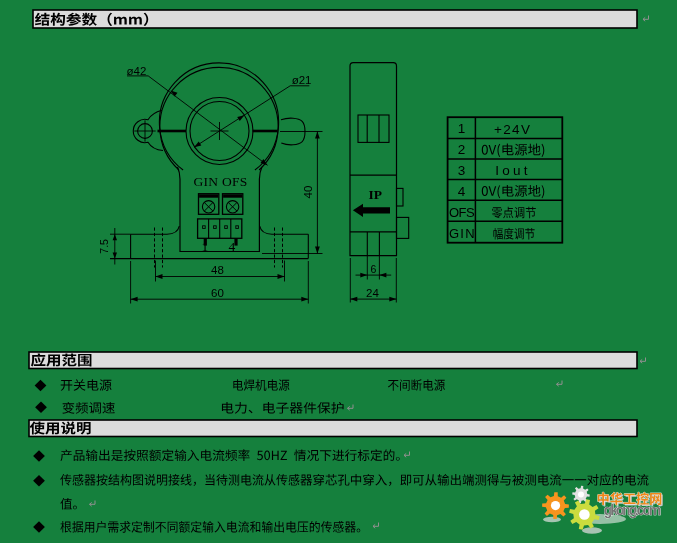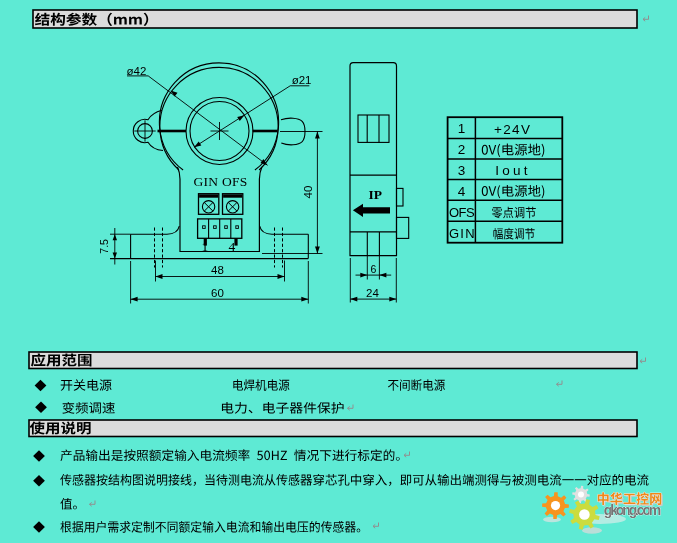--- a/index.html
+++ b/index.html
@@ -1,14 +1,14 @@
 <!DOCTYPE html>
 <html><head><meta charset="utf-8"><style>
 html,body{margin:0;padding:0;background:#fff;}
-#page{position:relative;width:677px;height:543px;overflow:hidden;background:#5eead4;}
+#page{position:relative;width:677px;height:543px;overflow:hidden;background:#15803d;}
 </style></head><body>
 <div id="page">
 <svg width="677" height="543" viewBox="0 0 677 543">
 <defs>
         <path id="g0" d="M26 73 45 -50C152 -27 292 0 423 29L413 141C273 115 125 88 26 73ZM57 419C74 426 99 433 189 443C155 398 126 363 110 348C76 312 54 291 26 285C40 252 60 194 66 170C95 185 140 197 412 245C408 271 405 317 406 349L233 323C304 402 373 494 429 586L323 655C305 620 284 584 263 550L178 544C234 619 288 711 328 800L204 851C167 739 100 622 78 592C56 562 38 542 16 536C31 503 51 444 57 419ZM622 850V727H411V612H622V502H438V388H932V502H747V612H956V727H747V850ZM462 314V-89H579V-46H791V-85H914V314ZM579 62V206H791V62Z"></path>
         <path id="g1" d="M171 850V663H40V552H164C135 431 81 290 20 212C40 180 66 125 77 91C112 143 144 217 171 298V-89H288V368C309 325 329 281 341 251L413 335C396 364 314 486 288 519V552H377C365 535 353 519 340 504C367 486 415 449 436 428C469 470 500 522 529 580H827C817 220 803 76 777 44C765 30 755 26 737 26C714 26 669 26 618 31C639 -3 654 -55 655 -88C708 -90 760 -90 794 -84C831 -78 857 -66 883 -29C921 22 934 182 947 634C947 650 948 691 948 691H577C593 734 607 779 619 823L503 850C478 745 435 641 383 561V663H288V850ZM608 353 643 267 535 249C577 324 617 414 645 500L531 533C506 423 454 304 437 274C420 242 404 222 386 216C398 188 417 135 422 114C445 126 480 138 675 177C682 154 688 133 692 115L787 153C770 213 730 311 697 384Z"></path>
         <path id="g2" d="M612 281C529 225 364 183 226 164C251 139 278 101 292 72C444 102 608 153 712 231ZM730 180C620 78 394 32 157 14C179 -14 203 -59 214 -92C475 -61 704 -4 842 129ZM171 574C198 583 231 587 362 593C352 571 342 550 330 530H47V424H254C192 355 114 300 23 262C50 240 95 192 113 168C172 198 226 234 276 278C293 260 308 240 319 225C419 247 545 289 631 340L533 394C485 367 402 342 324 324C354 355 381 388 405 424H601C674 316 783 222 897 168C915 198 951 242 978 265C889 299 803 357 739 424H958V530H467C478 552 488 575 497 599L755 609C777 589 796 570 810 553L912 621C855 684 741 769 654 825L559 765C587 746 617 724 647 701L367 694C421 727 474 764 522 803L414 862C344 793 245 732 213 715C183 698 160 687 136 683C148 652 165 597 171 574Z"></path>
         <path id="g3" d="M424 838C408 800 380 745 358 710L434 676C460 707 492 753 525 798ZM374 238C356 203 332 172 305 145L223 185L253 238ZM80 147C126 129 175 105 223 80C166 45 99 19 26 3C46 -18 69 -60 80 -87C170 -62 251 -26 319 25C348 7 374 -11 395 -27L466 51C446 65 421 80 395 96C446 154 485 226 510 315L445 339L427 335H301L317 374L211 393C204 374 196 355 187 335H60V238H137C118 204 98 173 80 147ZM67 797C91 758 115 706 122 672H43V578H191C145 529 81 485 22 461C44 439 70 400 84 373C134 401 187 442 233 488V399H344V507C382 477 421 444 443 423L506 506C488 519 433 552 387 578H534V672H344V850H233V672H130L213 708C205 744 179 795 153 833ZM612 847C590 667 545 496 465 392C489 375 534 336 551 316C570 343 588 373 604 406C623 330 646 259 675 196C623 112 550 49 449 3C469 -20 501 -70 511 -94C605 -46 678 14 734 89C779 20 835 -38 904 -81C921 -51 956 -8 982 13C906 55 846 118 799 196C847 295 877 413 896 554H959V665H691C703 719 714 774 722 831ZM784 554C774 469 759 393 736 327C709 397 689 473 675 554Z"></path>
         <path id="g4" d="M663 380C663 166 752 6 860 -100L955 -58C855 50 776 188 776 380C776 572 855 710 955 818L860 860C752 754 663 594 663 380Z"></path>
         <path id="g5" d="M79 0H226V385C265 428 301 448 333 448C387 448 412 418 412 331V0H558V385C598 428 634 448 666 448C719 448 744 418 744 331V0H890V349C890 490 836 574 717 574C645 574 590 530 538 476C512 538 465 574 385 574C312 574 260 534 213 485H210L199 560H79Z"></path>

